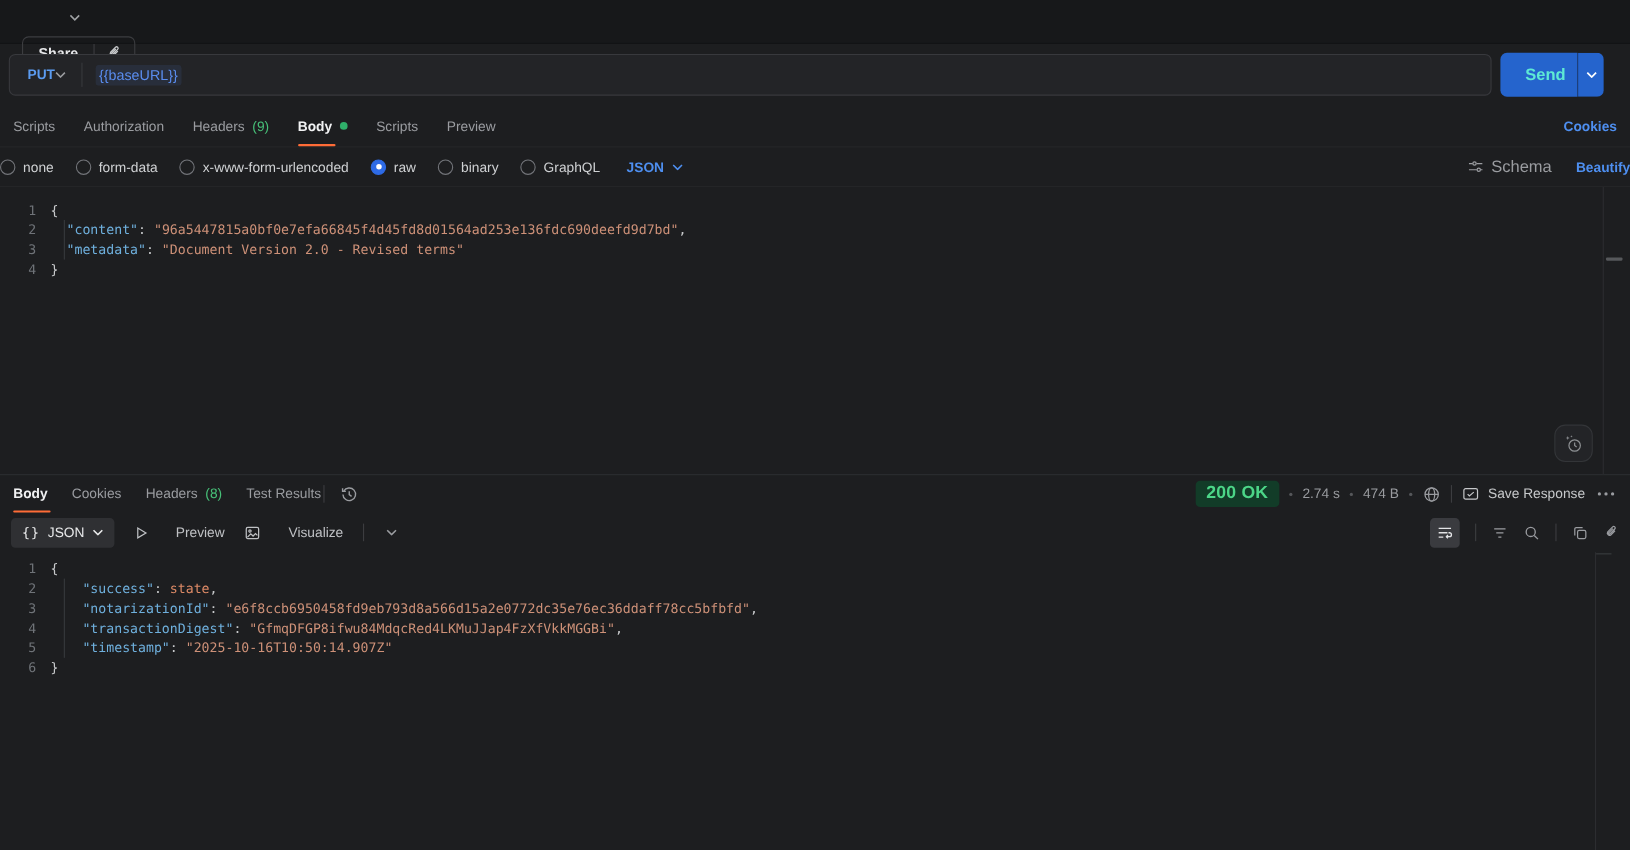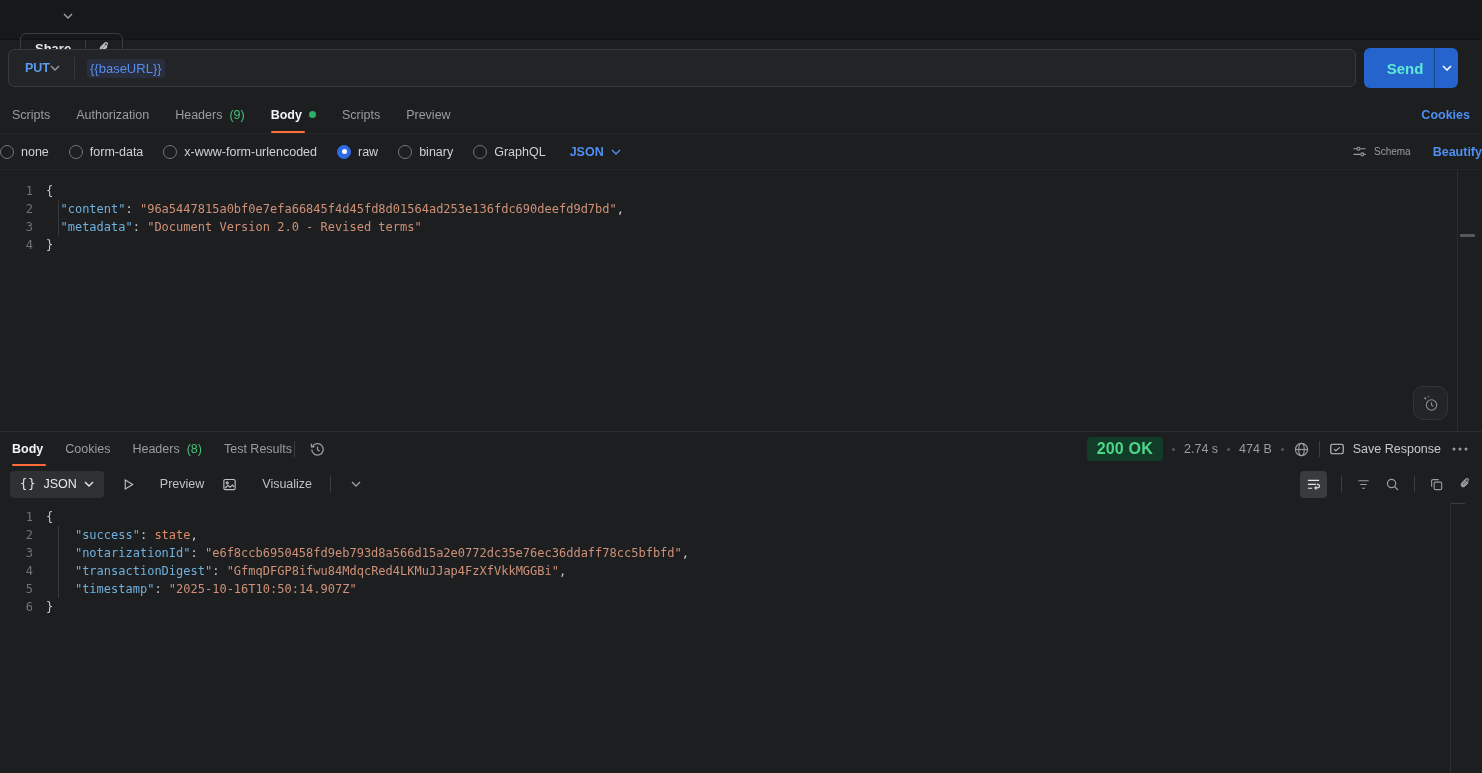--- a/index.html
+++ b/index.html
@@ -68,21 +68,21 @@
 
   
   .type-row{height:36px;display:flex;align-items:center;justify-content:space-between;padding:0 0;border-bottom:1px solid rgba(255,255,255,0.03);}
   .type-left{display:flex;align-items:center;gap:20px;}
   .radio{display:flex;align-items:center;gap:7px;color:#cfd1d3;font-size:12.5px;cursor:pointer;}
   .rb{width:14px;height:14px;border-radius:50%;border:1.5px solid #73757a;flex:none;position:relative;}
   .rb.sel{border-color:#2e6be6;background:#2e6be6;}
   .rb.sel::after{content:"";position:absolute;inset:3.5px;border-radius:50%;background:#fff;}
   .lang-dd{display:flex;align-items:center;gap:7px;color:var(--link-blue);font-weight:600;font-size:12.5px;margin-left:4px;cursor:pointer;}
   .type-right{display:flex;align-items:center;gap:22px;}
-  .schema-btn{display:flex;align-items:center;gap:7px;color:var(--txt-dim);font-size:10px;cursor:pointer;}
+  .schema-btn{display:flex;align-items:center;gap:7px;color:var(--txt-dim);font-size:15px;cursor:pointer;}
   .beautify-btn{color:var(--link-blue);font-weight:600;font-size:12.5px;cursor:pointer;}
 
   
   .editor{position:relative;font-family:"DejaVu Sans Mono",monospace;font-size:12px;line-height:18px;}
   .req-editor{height:261px;padding-top:12px;}
   .res-editor{height:272px;padding-top:6px;}
   .code-line{display:flex;white-space:pre;}
   .ln{width:46px;flex:none;text-align:right;padding-right:13px;color:var(--ln);user-select:none;}
   .code{color:var(--tok-punct);}
   .t-k{color:var(--tok-key);}

